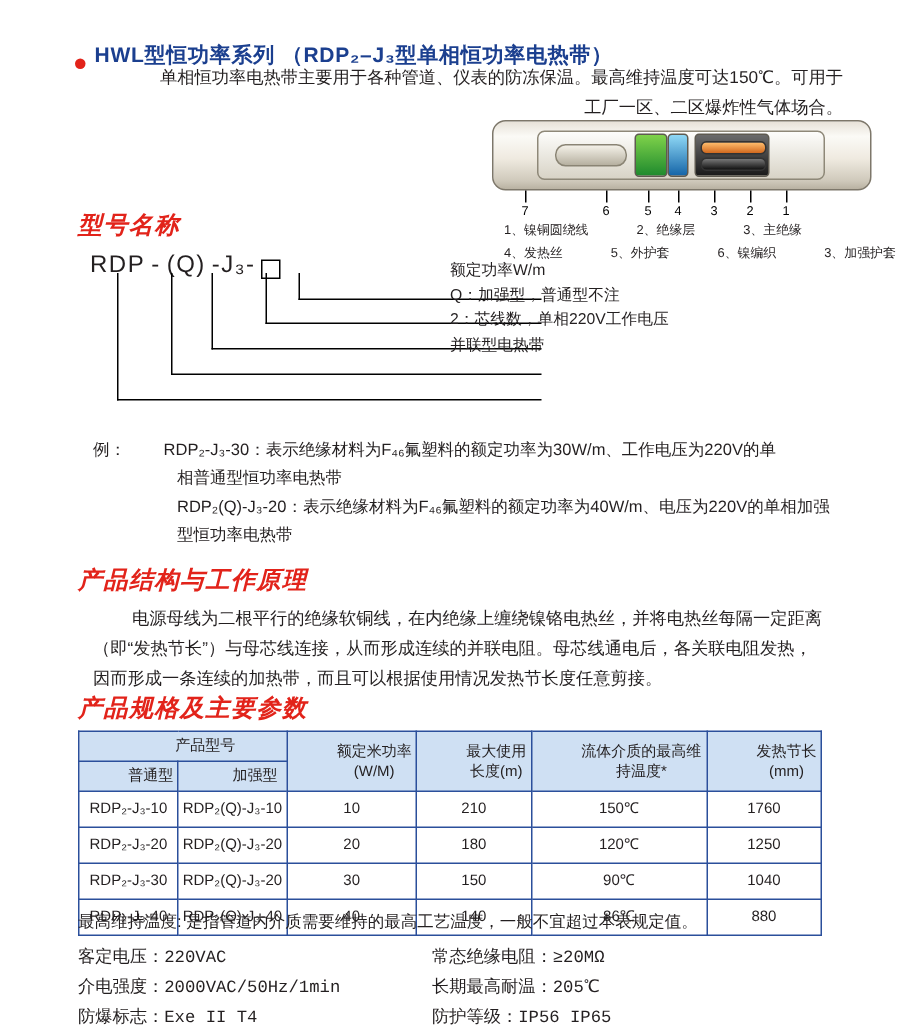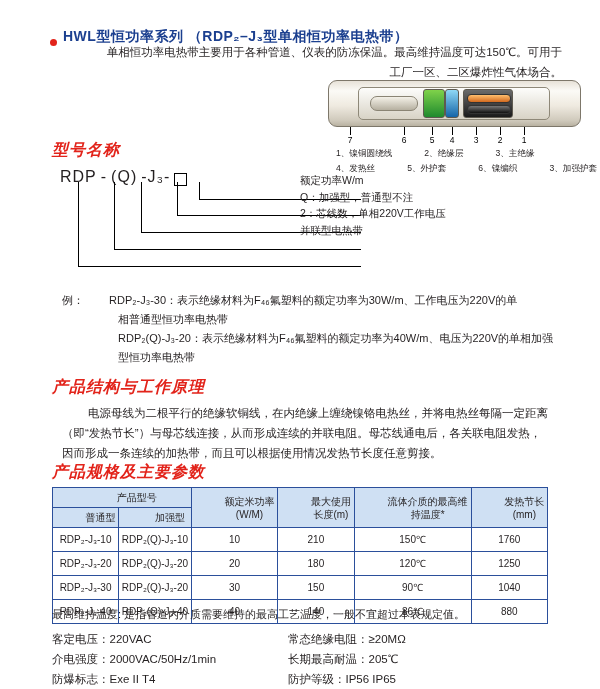--- a/index.html
+++ b/index.html
@@ -271,20 +271,21 @@
     left: 52px;
     font-size: 11px;
   }
   .foot-grid {
     position: absolute;
     top: 629px;
     left: 52px;
     width: 500px;
     font-size: 11.5px;
     line-height: 20px;
+    font-family: Liberation Mono, monospace;
   }
   .foot-grid .fr {
     display: flex;
   }
   .foot-grid .fc1 { width: 236px; }
   .foot-grid .fc2 { width: 240px; }
 </style>
 </head>
 <body>
 

